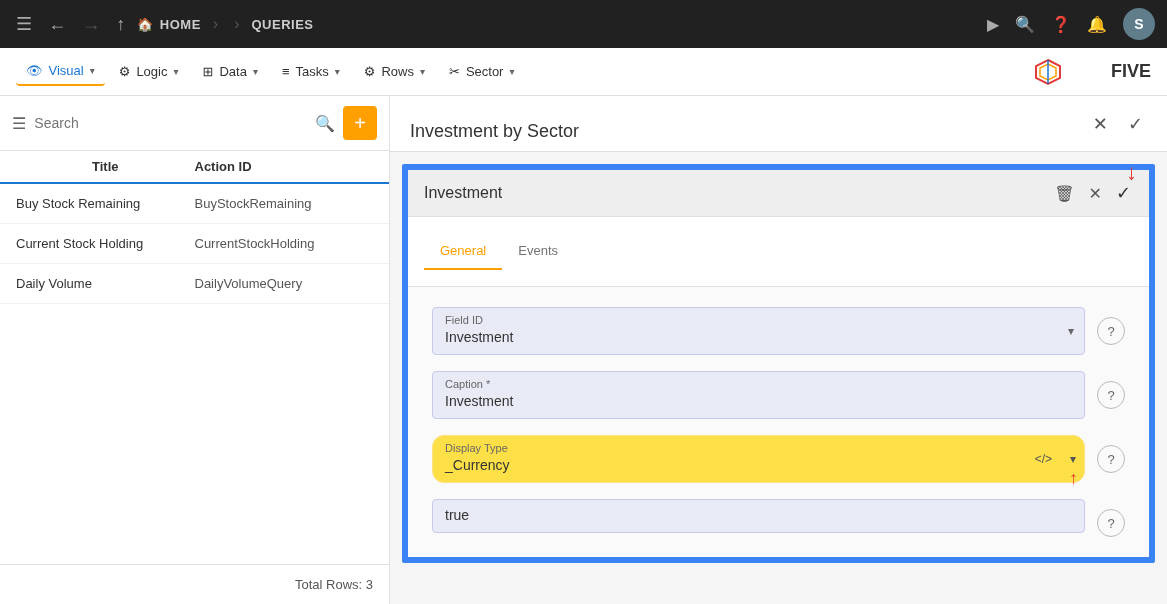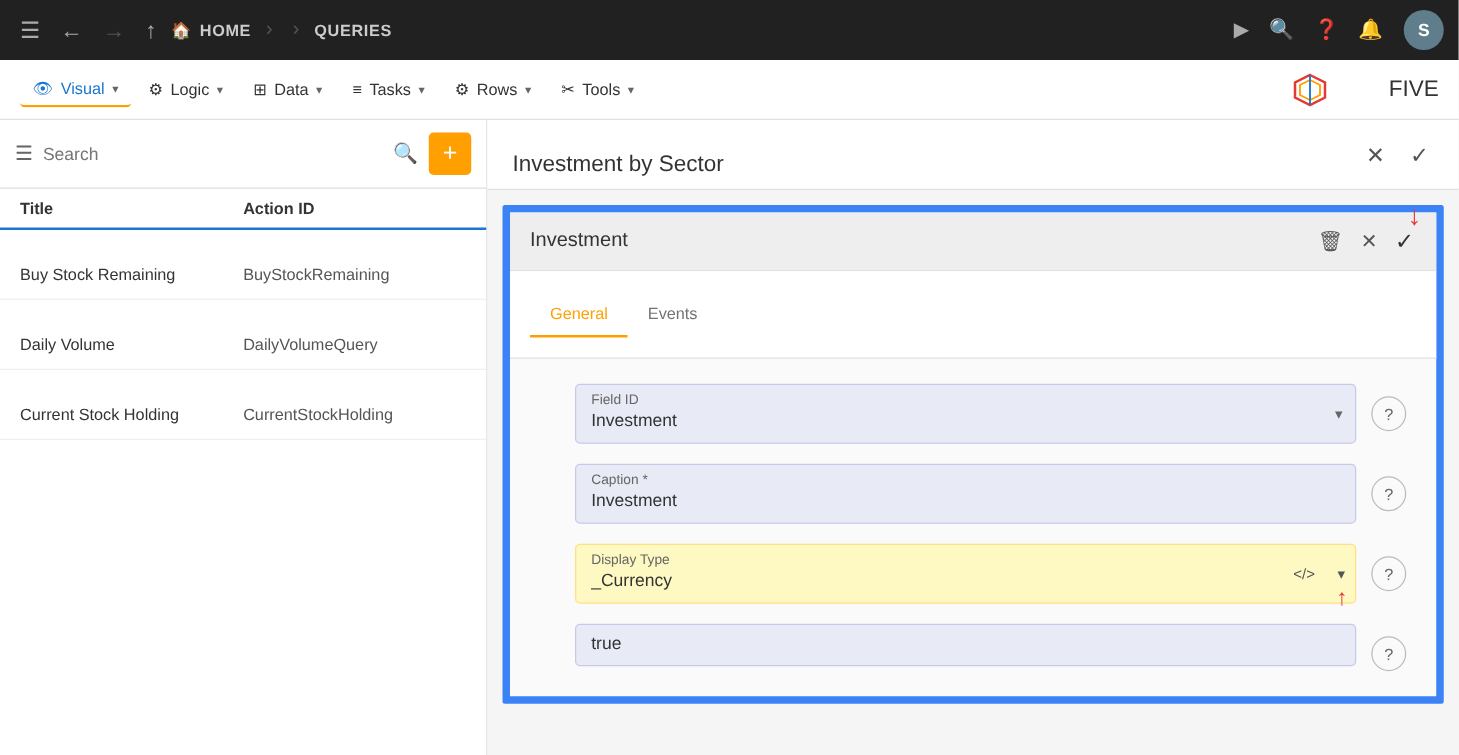--- a/index.html
+++ b/index.html
@@ -137,31 +137,30 @@
       justify-content: center;
     }
     .sidebar-table-header {
       display: flex;
       padding: 8px 16px;
       border-bottom: 2px solid #1976d2;
       font-size: 13px;
       font-weight: 600;
       color: #333;
     }
-    .sidebar-table-header .col-title { flex: 1; }
+    .sidebar-table-header .col-title { flex: 1; text-align: center; }
     .sidebar-table-header .col-action { flex: 1; }
     .sidebar-rows { flex: 1; overflow-y: auto; }
     .sidebar-row {
       display: flex;
       padding: 12px 16px;
       border-bottom: 1px solid #f0f0f0;
       font-size: 13px;
       color: #333;
       cursor: pointer;
-      margin-top: 16px;
     }
     .sidebar-row .col-title { flex: 1; }
     .sidebar-row .col-action { flex: 1; color: #555; }
     .sidebar-footer {
       padding: 12px 16px;
       text-align: right;
       font-size: 13px;
       color: #555;
       border-top: 1px solid #e0e0e0;
     }
@@ -270,32 +269,32 @@
       flex-direction: column;
       gap: 16px;
     }
     .form-row {
       display: flex;
       align-items: flex-start;
       gap: 12px;
     }
     .form-field-wrapper {
       flex: 1;
-      margin-left: 28px;
     }
     .form-field {
       border: 1px solid #c5cae9;
       border-radius: 4px;
       background: #e8eaf6;
       padding: 6px 12px 8px;
       position: relative;
     }
     .form-field.yellow-bg {
-      background: #fef9c3;
+      background: #fde047;
       border-color: #ffe082;
+      border-radius: 12px;
     }
     .form-field label {
       display: block;
       font-size: 11px;
       color: #666;
       margin-bottom: 2px;
     }
     .form-field .field-value {
       font-size: 14px;
       color: #333;
@@ -375,30 +374,30 @@
     <span>Tasks</span>
     <span class="arrow">▾</span>
   </div>
   <div class="menu-item">
     <span>⚙</span>
     <span>Rows</span>
     <span class="arrow">▾</span>
   </div>
   <div class="menu-item">
     <span>✂</span>
-    <span>Tools</span>
+    <span>Sector</span>
     <span class="arrow">▾</span>
   </div>
   <div class="logo">
     <svg class="logo-icon" viewBox="0 0 28 28">
       <polygon points="14,2 26,8 26,20 14,26 2,20 2,8" fill="none" stroke="#e53935" stroke-width="2"></polygon>
       <polygon points="14,6 22,10 22,18 14,22 6,18 6,10" fill="none" stroke="#ffa000" stroke-width="1.5"></polygon>
       <line x1="14" y1="2" x2="14" y2="26" stroke="#1976d2" stroke-width="1.5"></line>
     </svg>
-    <span style="color:#333;font-size:18px;font-weight:normal;margin-left:45px;">FIVE</span>
+    <span style="color:#333;font-size:18px;font-weight:bold;margin-left:45px;">FIVE</span>
   </div>
 </div>
 
 <div class="main-layout">
 
   <div class="sidebar">
     <div class="sidebar-search">
       <span class="filter-icon">☰</span>
       <input type="text" placeholder="Search" style="">
       <span class="search-icon">🔍</span>
@@ -407,27 +406,30 @@
     <div class="sidebar-table-header">
       <span class="col-title">Title</span>
       <span class="col-action">Action ID</span>
     </div>
     <div class="sidebar-rows">
       <div class="sidebar-row">
         <span class="col-title">Buy Stock Remaining</span>
         <span class="col-action">BuyStockRemaining</span>
       </div>
       <div class="sidebar-row">
+        <span class="col-title">Current Stock Holding</span>
+        <span class="col-action">CurrentStockHolding</span>
+      </div>
+      <div class="sidebar-row">
         <span class="col-title">Daily Volume</span>
         <span class="col-action">DailyVolumeQuery</span>
       </div>
-      <div class="sidebar-row">
-        <span class="col-title">Current Stock Holding</span>
-        <span class="col-action">CurrentStockHolding</span>
-      </div>
+    </div>
+    <div class="sidebar-footer">
+      <span>Total Rows: 3</span>
     </div>
   </div>
 
   <div class="content-area">
 
     <div class="panel-header">
       <span class="panel-title">Investment by Sector</span>
       <div class="header-actions">
         <button class="icon-btn close-icon">✕</button>
         <button class="icon-btn check-icon">✓</button>

